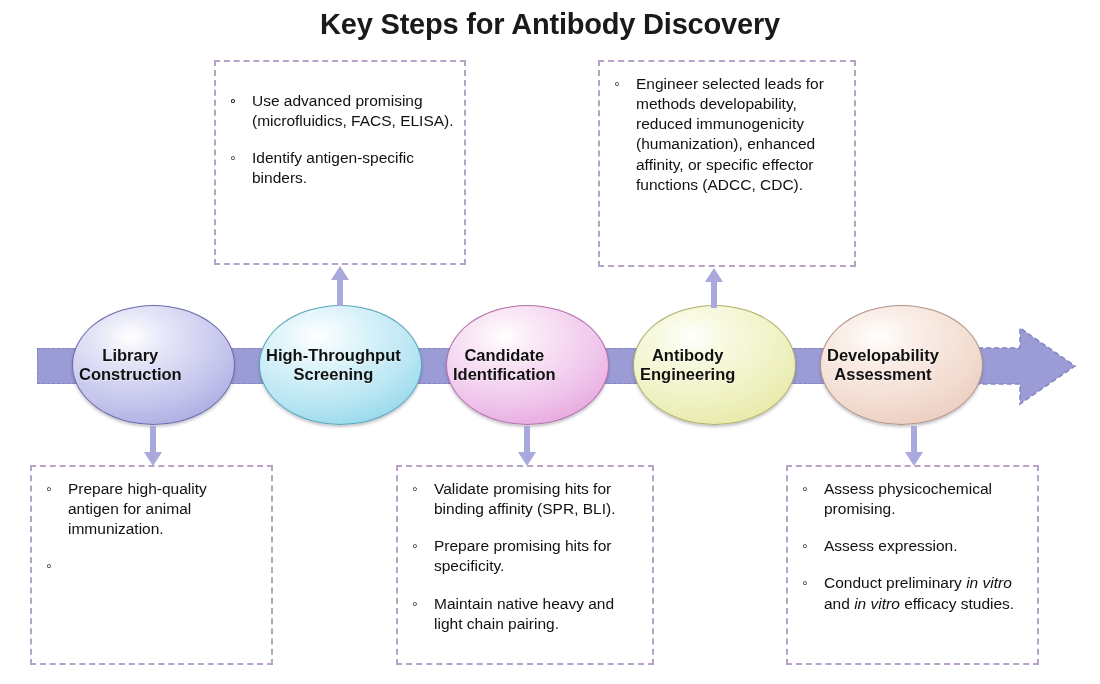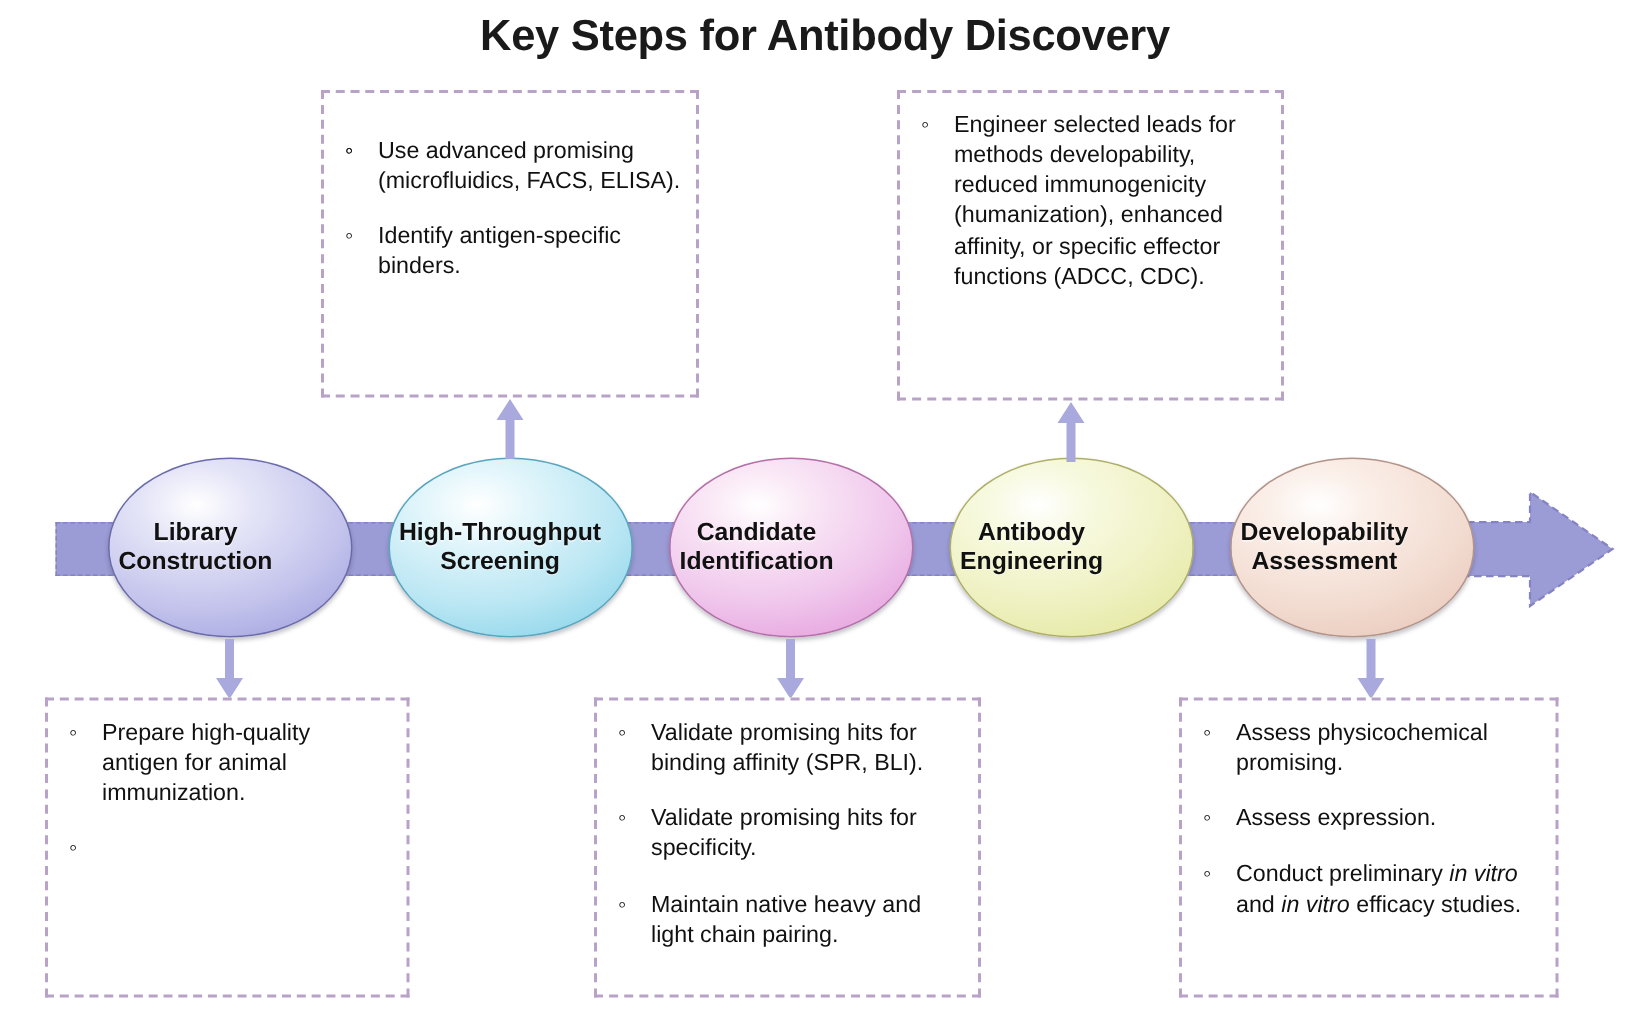--- a/index.html
+++ b/index.html
@@ -277,21 +277,21 @@
   </div>
 
   <div class="detail-box" id="box-candidate">
     <ul class="bullet-list">
       <li class="bullet-item">
         <span class="marker">◦</span>
         <span>Validate promising hits for binding affinity (SPR, BLI).</span>
       </li>
       <li class="bullet-item">
         <span class="marker">◦</span>
-        <span>Validate promising hits for specificity.</span>
+        <span>Prepare promising hits for specificity.</span>
       </li>
       <li class="bullet-item">
         <span class="marker">◦</span>
         <span>Maintain native heavy and light chain pairing.</span>
       </li>
     </ul>
   </div>
 
   <div class="detail-box" id="box-developability">
     <ul class="bullet-list">

